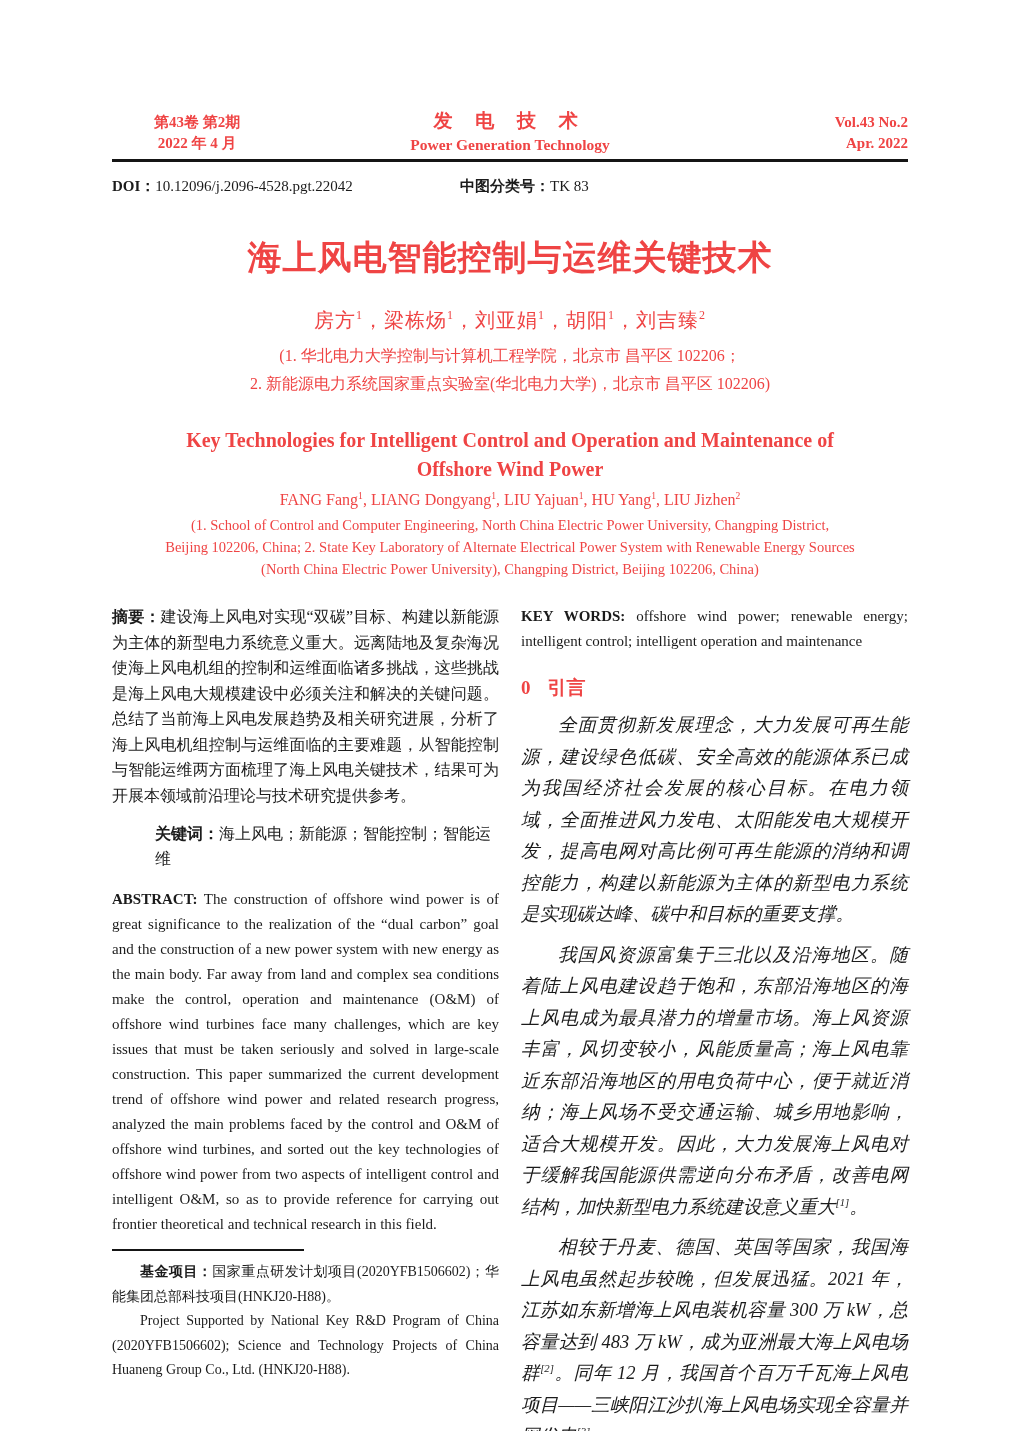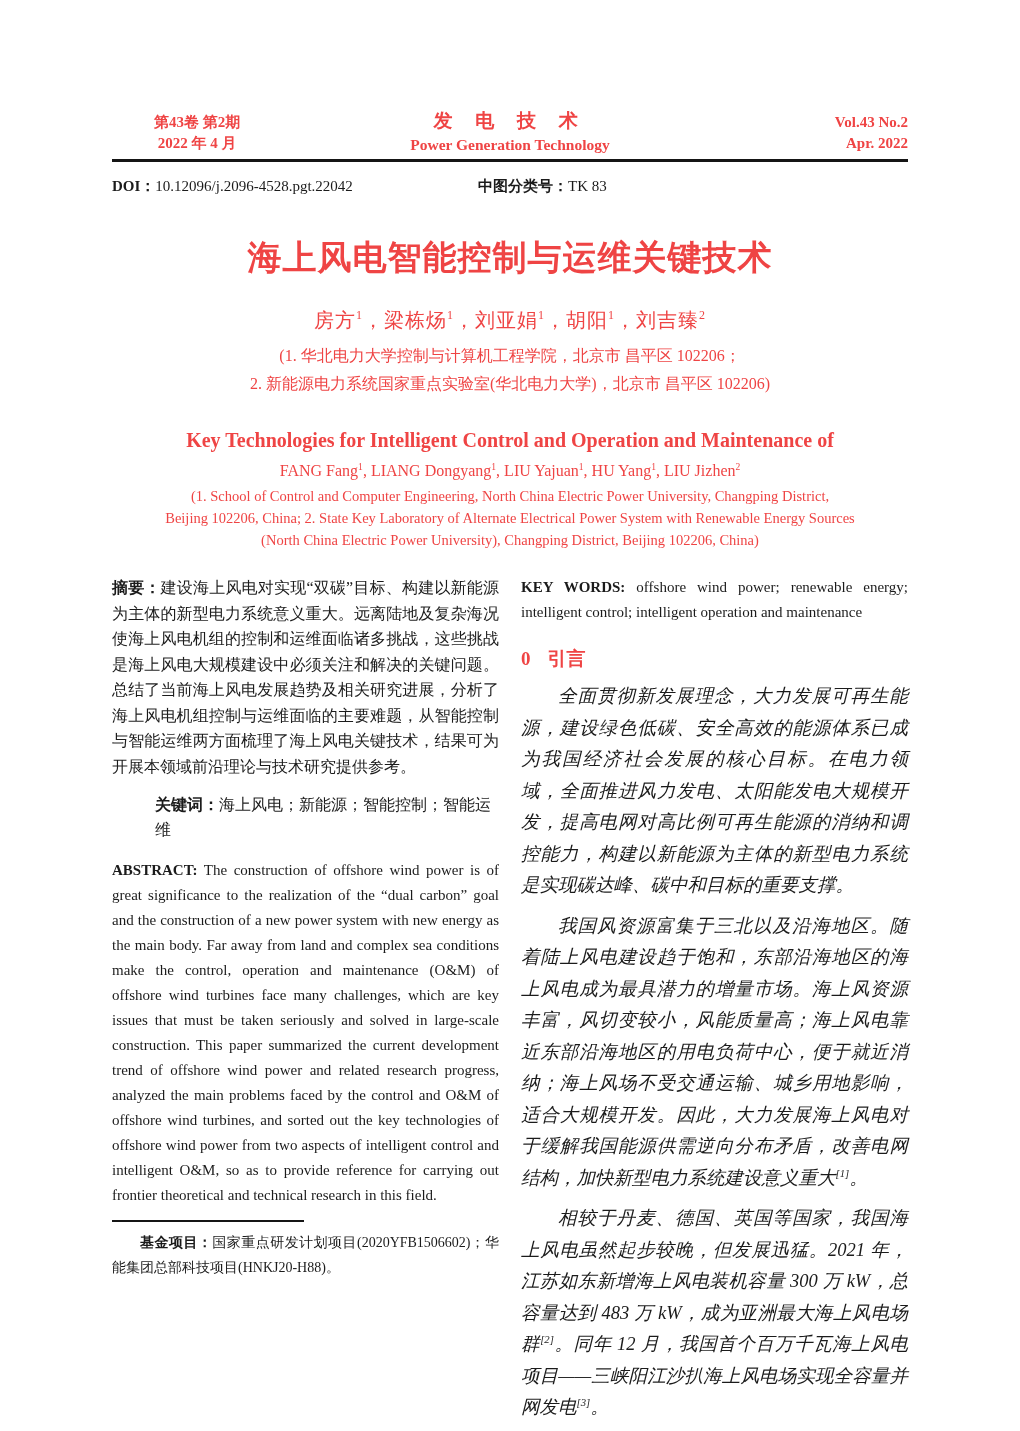--- a/index.html
+++ b/index.html
@@ -20,21 +20,21 @@
   .jh-left { text-align:center; }
   .jh-right { text-align:right; }
   .jh-center { text-align:center; flex:1; }
   .jh-cn { font-size:19px; font-weight:bold; letter-spacing:9px; }
   .jh-en { font-size:15.5px; font-weight:bold; margin-top:2px; }
   .jh-rule { border-bottom:3px solid #151515; margin-top:5px; }
 
   
   .doi-row { position:relative; margin-top:15px; font-size:15px; height:22px; }
   .doi-row b { font-weight:bold; }
-  .clc { position:absolute; left:366px; top:0; }
+  .clc { position:absolute; left:348px; top:0; }
 
   
   .title-cn { text-align:center; margin-top:36px; font-size:34px; font-weight:bold; letter-spacing:1px; }
   .authors-cn { text-align:center; margin-top:26px; font-size:20px; letter-spacing:1px; }
   .authors-cn sup, .authors-en sup { font-size:60%; vertical-align:super; line-height:0; }
   .aff-cn { text-align:center; margin-top:8px; font-size:16px; line-height:28px; }
   .title-en { text-align:center; margin-top:28px; font-size:20px; font-weight:bold; line-height:29px; }
   .authors-en { text-align:center; margin-top:7px; font-size:16px; }
   .aff-en { text-align:center; margin-top:5px; font-size:14.5px; line-height:22px; }
 
@@ -92,20 +92,21 @@
     <span><span>房方</span><sup>1</sup><span>，</span></span><span><span>梁栋炀</span><sup>1</sup><span>，</span></span><span><span>刘亚娟</span><sup>1</sup><span>，</span></span><span><span>胡阳</span><sup>1</sup><span>，</span></span><span><span>刘吉臻</span><sup>2</sup><span></span></span>
   </div>
 
   <div class="aff-cn green">
     <div>(1.  华北电力大学控制与计算机工程学院，北京市  昌平区  102206；</div>
     <div>2.  新能源电力系统国家重点实验室(华北电力大学)，北京市  昌平区  102206)</div>
   </div>
 
   <h2 class="title-en green">
     <div>Key Technologies for Intelligent Control and Operation and Maintenance of</div>
+    <div>Offshore Wind Power</div>
   </h2>
 
   <div class="authors-en green">
     <span><span>FANG Fang</span><sup>1</sup><span>, </span></span><span><span>LIANG Dongyang</span><sup>1</sup><span>, </span></span><span><span>LIU Yajuan</span><sup>1</sup><span>, </span></span><span><span>HU Yang</span><sup>1</sup><span>, </span></span><span><span>LIU Jizhen</span><sup>2</sup><span></span></span>
   </div>
 
   <div class="aff-en green">
     <div>(1. School of Control and Computer Engineering, North China Electric Power University, Changping District,</div>
     <div>Beijing 102206, China; 2. State Key Laboratory of Alternate Electrical Power System with Renewable Energy Sources</div>
     <div>(North China Electric Power University), Changping District, Beijing 102206, China)</div>
@@ -116,20 +117,21 @@
     <div class="col">
       <p class="abstract-cn"><b>摘要：</b><span>建设海上风电对实现“双碳”目标、构建以新能源为主体的新型电力系统意义重大。远离陆地及复杂海况使海上风电机组的控制和运维面临诸多挑战，这些挑战是海上风电大规模建设中必须关注和解决的关键问题。总结了当前海上风电发展趋势及相关研究进展，分析了海上风电机组控制与运维面临的主要难题，从智能控制与智能运维两方面梳理了海上风电关键技术，结果可为开展本领域前沿理论与技术研究提供参考。</span></p>
 
       <p class="kw-cn"><b>关键词：</b><span>海上风电；新能源；智能控制；智能运维</span></p>
 
       <p class="abstract-en"><b>ABSTRACT:</b><span> The construction of offshore wind power is of great significance to the realization of the “dual carbon” goal and the construction of a new power system with new energy as the main body. Far away from land and complex sea conditions make the control, operation and maintenance (O&amp;M) of offshore wind turbines face many challenges, which are key issues that must be taken seriously and solved in large-scale construction. This paper summarized the current development trend of offshore wind power and related research progress, analyzed the main problems faced by the control and O&amp;M of offshore wind turbines, and sorted out the key technologies of offshore wind power from two aspects of intelligent control and intelligent O&amp;M, so as to provide reference for carrying out frontier theoretical and technical research in this field.</span></p>
 
       <div class="footnote">
         <div class="fn-rule"></div>
         <p><b>基金项目：</b><span>国家重点研发计划项目(2020YFB1506602)；华能集团总部科技项目(HNKJ20-H88)。</span></p>
+        <p>Project Supported by National Key R&amp;D Program of China (2020YFB1506602); Science and Technology Projects of China Huaneng Group Co., Ltd. (HNKJ20-H88).</p>
       </div>
     </div>
 
     <div class="col">
       <p class="kw-en"><b>KEY WORDS:</b><span> offshore wind power; renewable energy; intelligent control; intelligent operation and maintenance</span></p>
 
       <h3 class="sec-heading green"><span class="sec-num">0</span><span>引言</span></h3>
 
       <p class="body-para">全面贯彻新发展理念，大力发展可再生能源，建设绿色低碳、安全高效的能源体系已成为我国经济社会发展的核心目标。在电力领域，全面推进风力发电、太阳能发电大规模开发，提高电网对高比例可再生能源的消纳和调控能力，构建以新能源为主体的新型电力系统是实现碳达峰、碳中和目标的重要支撑。</p>
 

